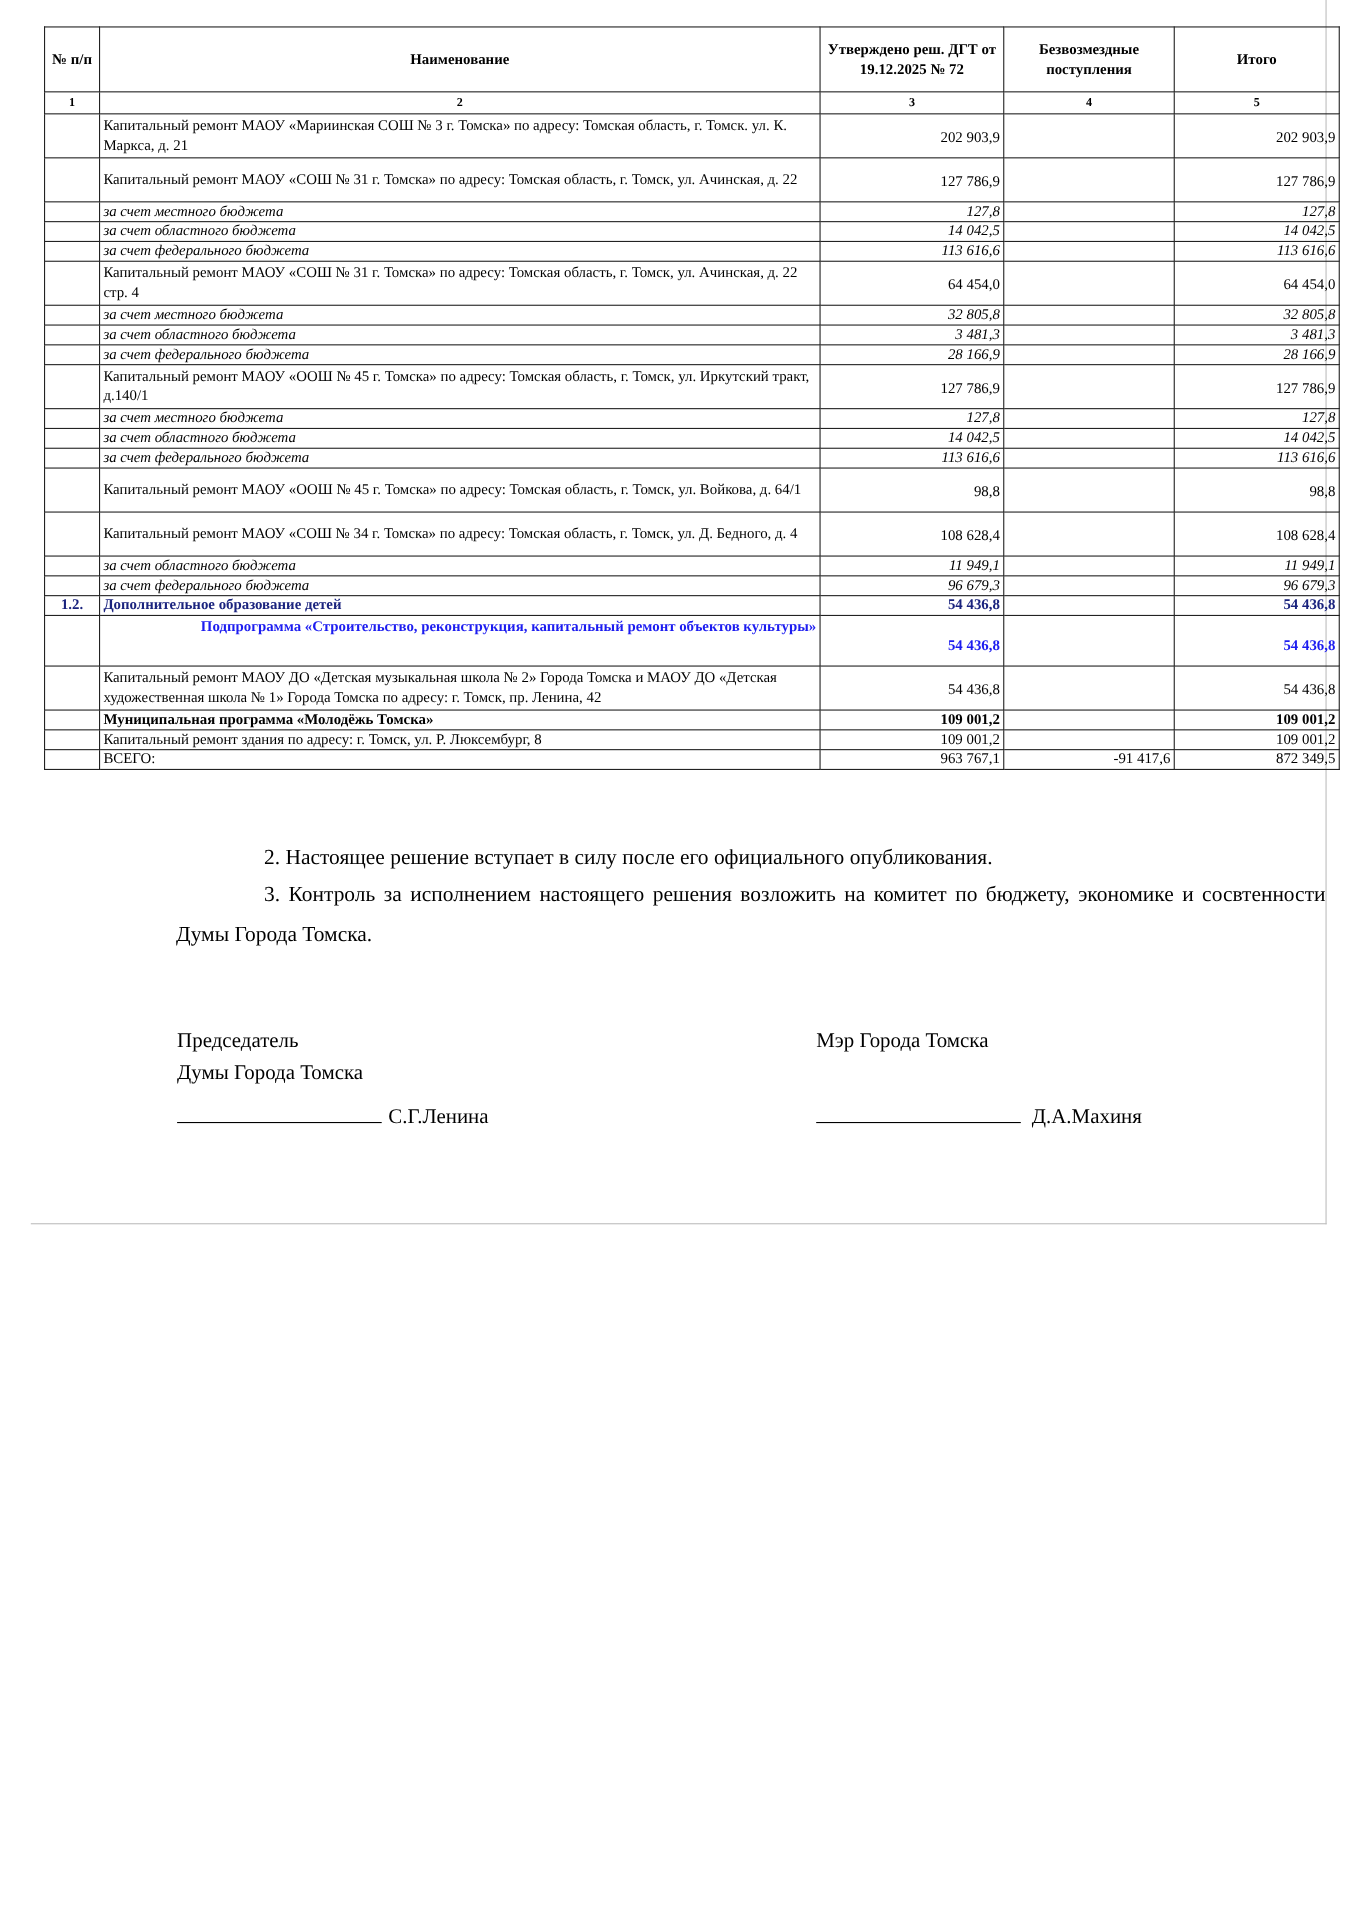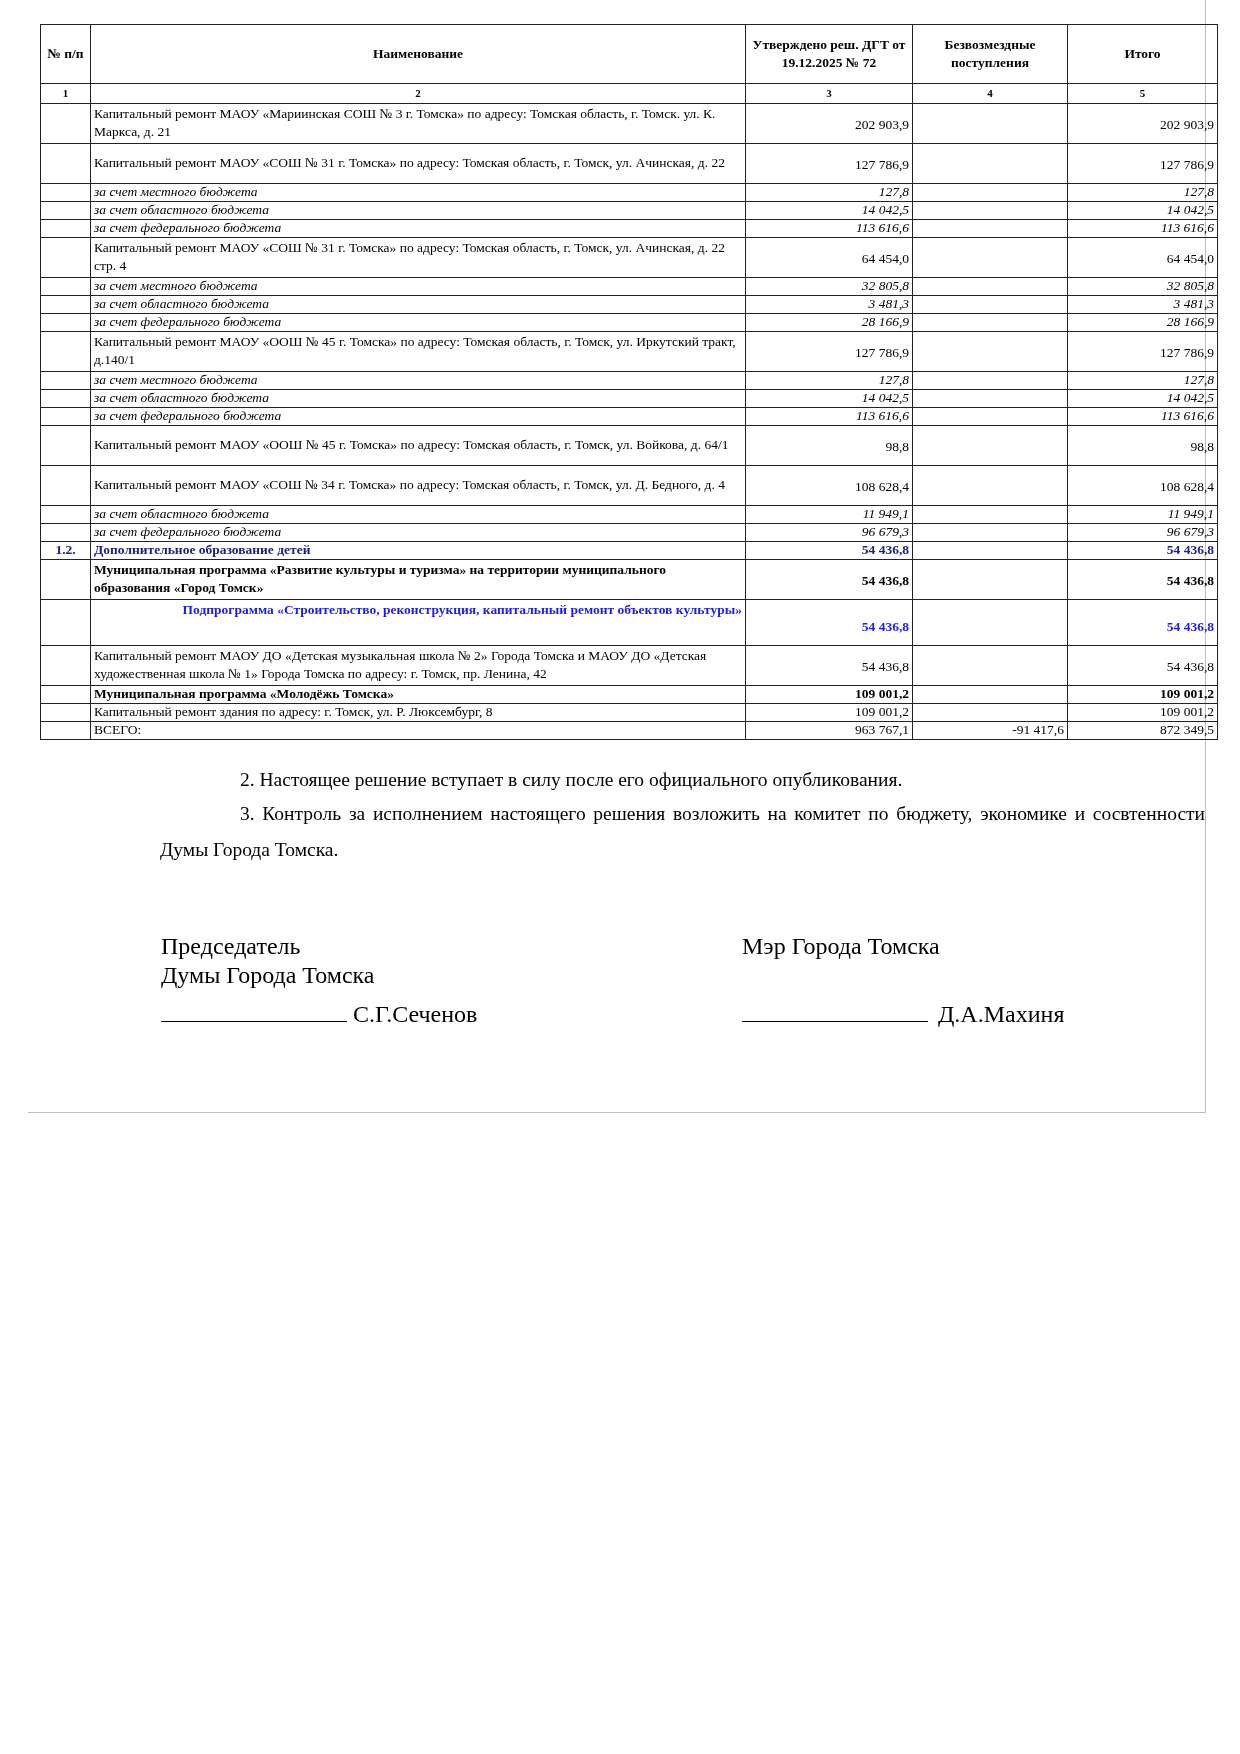--- a/index.html
+++ b/index.html
@@ -21,21 +21,21 @@
     tr.sub td { font-style: italic; }
     tr.section td { color: #1a237e; font-weight: bold; margin-top: 16px; }
     tr.program td { font-weight: bold; }
     tr.subprog td { color: #1c1cf0; font-weight: bold; text-align: right; }
     tr.subprog td.c-name { vertical-align: top; padding-top: 1px; }
     tr.subprog td.c-val { padding-top: 10px; }
     tr.total td { font-weight: normal; }
     .para { position: absolute; font-size: 19.5px; line-height: 36px; }
     .p2 { left: 160px; top: 762px; width: 1045px; text-indent: 80px; }
     .p3 { left: 160px; top: 796px; width: 1045px; text-indent: 80px; text-align: justify; text-align-last: left; }
-    .sig { position: absolute; font-size: 24px; line-height: 29px; }
+    .sig { position: absolute; font-size: 19px; line-height: 29px; }
     .sig-left { left: 161px; top: 932px; }
     .sig-right { left: 742px; top: 932px; }
     .sig-line { display: inline-block; width: 186px; border-bottom: 1.5px solid #000; margin-right: 6px; vertical-align: baseline; height: 20px; }
     .sig-right .sig-line { width: 186px; margin-right: 10px; }
     .sig-name-row { margin-top: 10px; }
   </style>
 </head>
 <body>
 
 <div class="page-frame"></div>
@@ -184,27 +184,20 @@
         <td class="c-val"></td>
         <td class="c-val">96 679,3</td>
       </tr>
       <tr class="section r-single">
         <td class="c-no">1.2.</td>
         <td class="c-name">Дополнительное образование детей</td>
         <td class="c-val">54 436,8</td>
         <td class="c-val"></td>
         <td class="c-val">54 436,8</td>
       </tr>
-      <tr class="program r-double">
-        <td class="c-no"></td>
-        <td class="c-name">Муниципальная программа «Развитие культуры и туризма» на территории муниципального образования «Город Томск»</td>
-        <td class="c-val">54 436,8</td>
-        <td class="c-val"></td>
-        <td class="c-val">54 436,8</td>
-      </tr>
       <tr class="subprog r-double">
         <td class="c-no"></td>
         <td class="c-name">Подпрограмма «Строительство, реконструкция, капитальный ремонт объектов культуры»</td>
         <td class="c-val">54 436,8</td>
         <td class="c-val"></td>
         <td class="c-val">54 436,8</td>
       </tr>
       <tr class="r-double">
         <td class="c-no"></td>
         <td class="c-name">Капитальный ремонт МАОУ ДО «Детская музыкальная школа № 2» Города Томска и МАОУ ДО «Детская художественная школа № 1» Города Томска по адресу: г. Томск, пр. Ленина, 42</td>
@@ -236,21 +229,21 @@
     </tbody>
 </table>
 
 <div class="para p2">2. Настоящее решение вступает в силу после его официального опубликования.</div>
 <div class="para p3">3. Контроль за исполнением настоящего решения возложить на комитет по бюджету, экономике и сосвтенности Думы Города Томска.</div>
 
 <div class="sig sig-left">
   <div>Председатель</div>
   <div>Думы Города Томска</div>
   <div class="sig-name-row">
-    <span class="sig-line"></span><span>С.Г.Сеченов</span>
+    <span class="sig-line"></span><span>С.Г.Ленина</span>
   </div>
 </div>
 
 <div class="sig sig-right">
   <div>Мэр Города Томска</div>
   <div style="height:29px"></div>
   <div class="sig-name-row">
     <span class="sig-line"></span><span>Д.А.Махиня</span>
   </div>
 </div>

